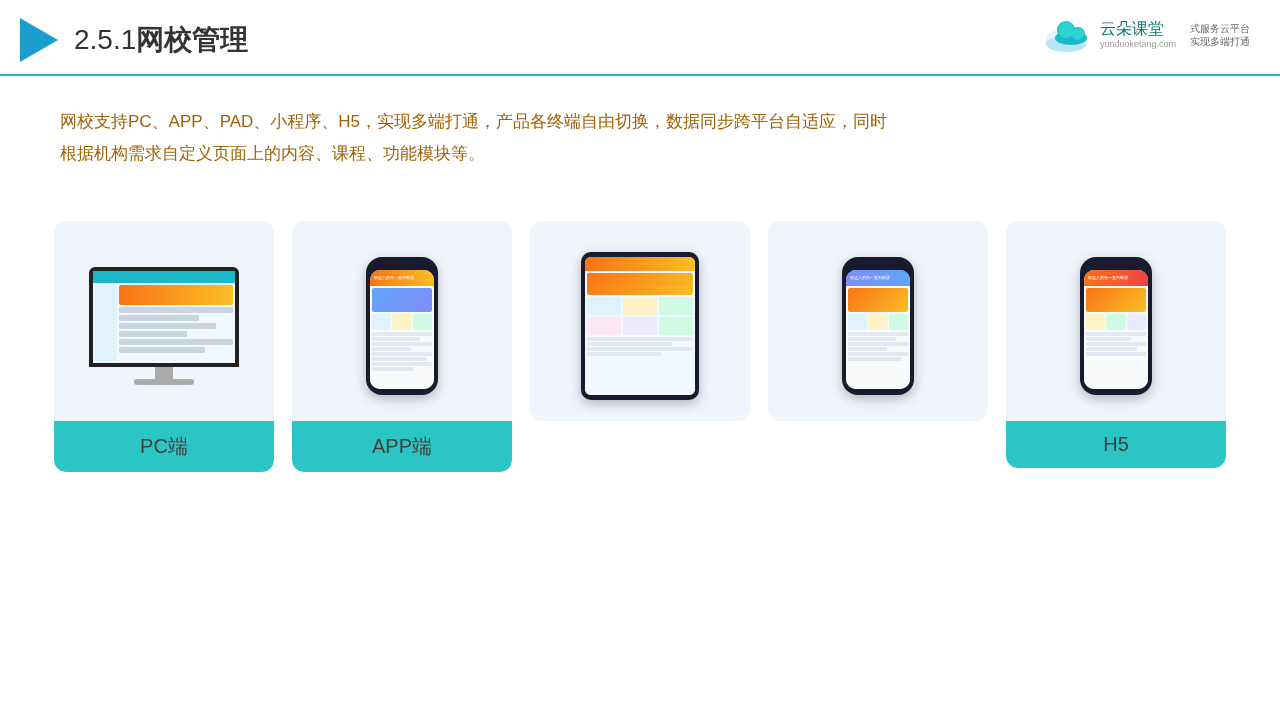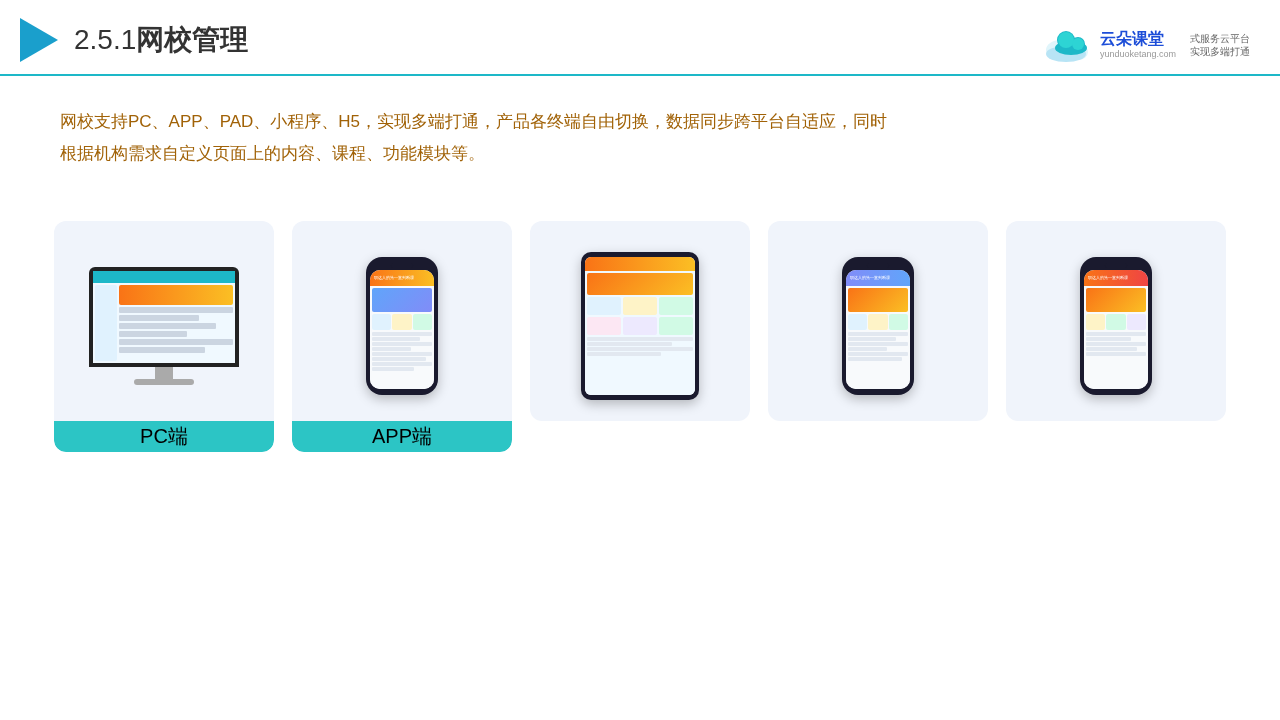--- a/index.html
+++ b/index.html
@@ -8,21 +8,21 @@
       background: #fff;
       width: 1280px;
       height: 720px;
       overflow: hidden;
       position: relative;
     }
 
     
     .header {
       display: flex;
-      align-items: flex-end;
+      align-items: flex-start;
       justify-content: space-between;
       padding: 18px 30px 12px 20px;
       border-bottom: 2px solid #1db8c8;
     }
     .header-left {
       display: flex;
       align-items: center;
       gap: 16px;
     }
     .play-icon {
@@ -43,22 +43,22 @@
       align-items: center;
       gap: 8px;
     }
     .logo-text-block {
       display: flex;
       flex-direction: column;
       align-items: flex-start;
     }
     .logo-name {
       font-size: 16px;
-      color: #1d4ed8;
-      font-weight: bold;
+      color: #0f766e;
+      font-weight: normal;
       line-height: 1;
     }
     .logo-url {
       font-size: 9px;
       color: #999;
       margin-top: 2px;
     }
     .logo-slogan {
       font-size: 10px;
       color: #666;
@@ -101,25 +101,25 @@
       display: flex;
       align-items: center;
       justify-content: center;
       padding: 20px 16px 10px 16px;
       position: relative;
     }
 
     .device-label {
       width: 100%;
       background: #2cc5c5;
-      color: #000000;
+      color: #404040;
       text-align: center;
       font-size: 20px;
       font-weight: 500;
-      padding: 2px 0;
+      padding: 12px 0;
       border-radius: 0 0 12px 12px;
     }
 
     
     .pc-monitor {
       display: flex;
       flex-direction: column;
       align-items: center;
     }
     .pc-screen-outer {
@@ -523,15 +523,16 @@
                 <div class="phone-row" style="width:75%"></div>
                 <div class="phone-row"></div>
                 <div class="phone-row" style="width:85%"></div>
                 <div class="phone-row"></div>
               </div>
             </div>
           </div>
         </div>
       </div>
     </div>
+    <div class="device-label">H5</div>
   </div>
 
 </div>
 
 </body></html>

